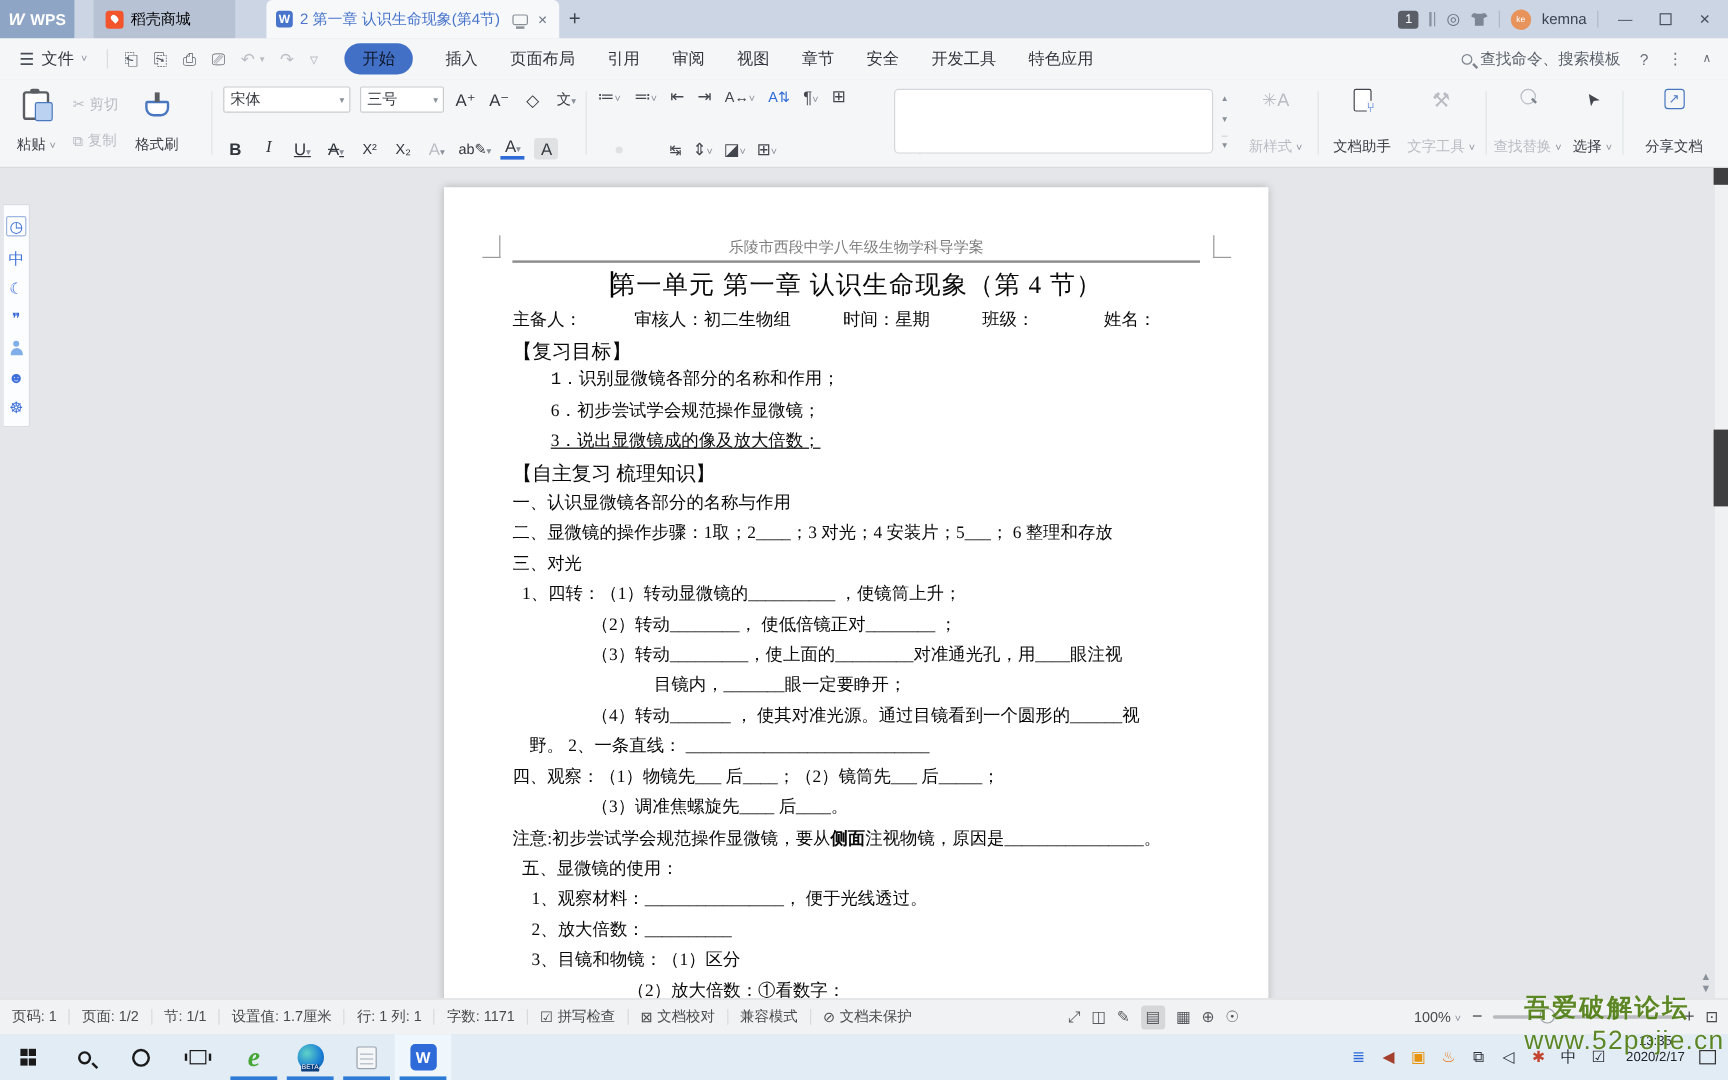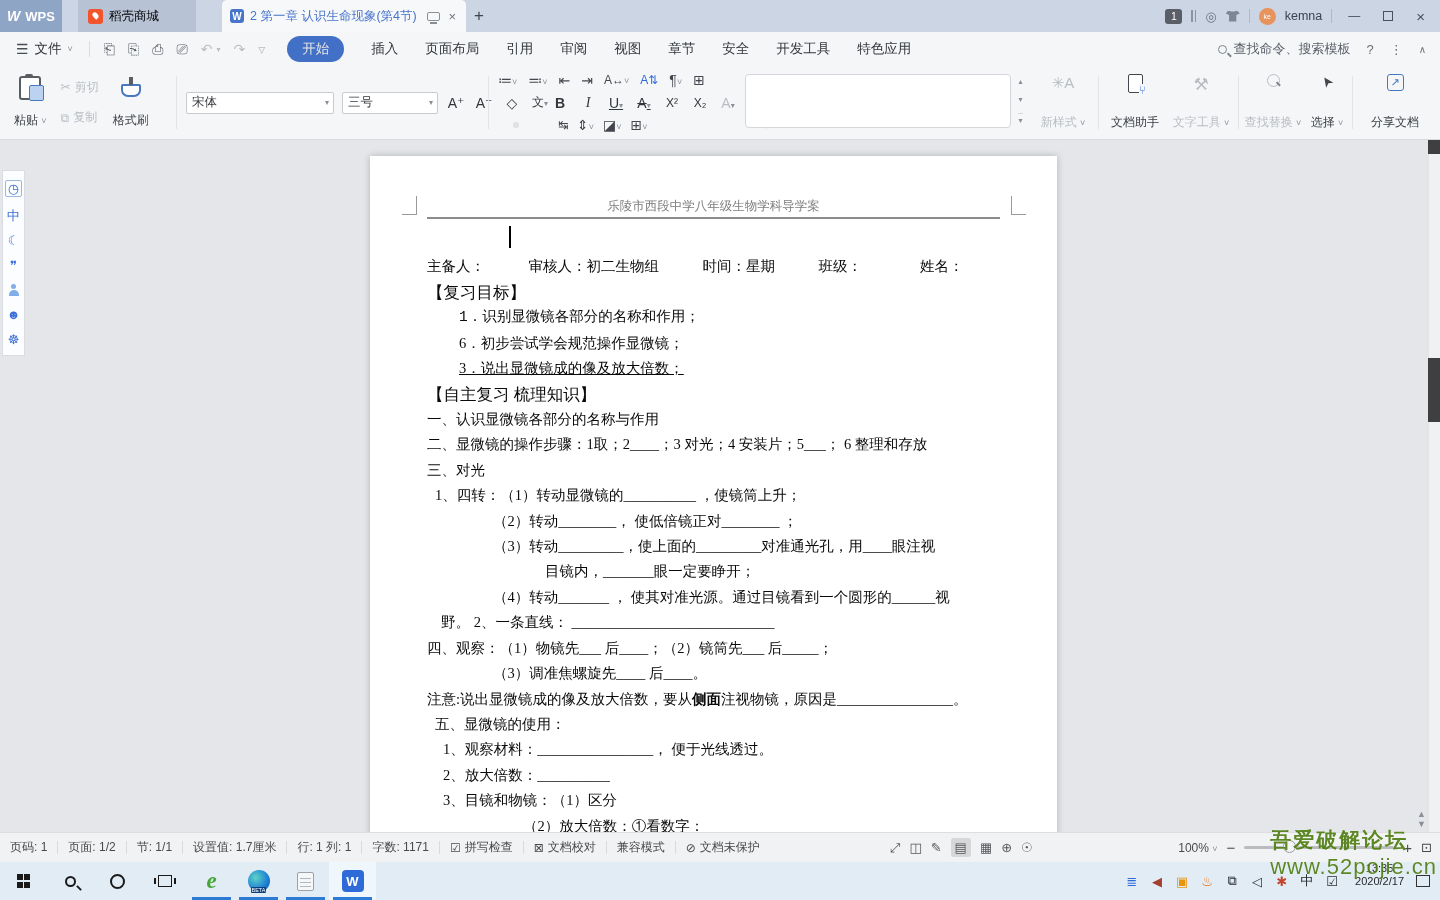--- a/index.html
+++ b/index.html
@@ -35,21 +35,21 @@
   .menubar{position:absolute;top:32px;left:0;right:0;height:34px;background:#F5F6F8;display:flex;align-items:center}
   .file-btn{display:flex;align-items:center;gap:6px;padding:0 10px 0 16px;color:#33373d;font-size:13.5px}
   .ham{font-size:14px;color:#4a4f57}
   .caret-d{font-size:9px;color:#8a9099}
   .mdiv{width:1px;height:16px;background:#DADCE0;margin:0 6px}
   .qa{display:flex;align-items:center;gap:13px;padding:0 8px;color:#585e66;font-size:14px}
   .qa .dis{color:#B9BDC3}
   .qa .dd{font-size:8px;color:#B9BDC3;margin-left:-9px}
   .mtabs{display:flex;align-items:center;gap:27px;margin-left:14px;font-size:13.5px;color:#33373d}
   .mtab{cursor:default}
-  .mtab.active{background:#4270C6;color:#e5e5e5;border-radius:13px;padding:4px 15px}
+  .mtab.active{background:#4270C6;color:#0f172a;border-radius:13px;padding:4px 15px}
   .mb-right{margin-left:auto;display:flex;align-items:center;gap:16px;padding-right:14px;color:#6a7078;font-size:13px}
   .mag{width:9px;height:9px;border:1.5px solid #7d838c;border-radius:50%;position:relative;display:inline-block}
   .mag::after{content:"";position:absolute;left:8px;top:8px;width:5px;height:1.5px;background:#7d838c;transform:rotate(45deg)}
   .srch{display:flex;align-items:center;gap:6px;color:#595f68}
 
   
   .ribbon{position:absolute;top:66px;left:0;right:0;height:74px;background:#F5F6F8;border-bottom:1px solid #D8DADD}
   .rg{position:absolute;top:6px;bottom:6px}
   .rdiv{position:absolute;top:10px;bottom:10px;width:1px;background:#E2E4E7}
   .bigbtn{display:flex;flex-direction:column;align-items:center;justify-content:space-between;height:100%;padding:4px 2px;font-size:12px;color:#3c4046}
@@ -242,21 +242,21 @@
           <span>复制</span>
         </div>
     </div>
     <div class="bigbtn">
       <span class="brushi"></span>
       <span>格式刷</span>
     </div>
   </div>
   <div class="rdiv" style="left:176px"></div>
 
-  <div class="rg" style="left:186px;width:296px;display:flex;flex-direction:row;justify-content:space-between">
+  <div class="rg" style="left:186px;width:296px;display:flex;flex-direction:column;justify-content:space-between">
     <div class="fr1">
       <div class="selbox" style="width:148px">
           <span>宋体</span>
           <span class="dd2">▾</span>
         </div>
       <div class="selbox" style="width:96px">
           <span>三号</span>
           <span class="dd2">▾</span>
         </div>
       <span class="tgl">A⁺</span>
@@ -347,40 +347,41 @@
       <span class="person"></span>
       <span class="sti">☻</span>
       <span class="sti">☸</span>
     </div>
 
   <div class="page">
     <div class="crop-l"></div>
     <div class="crop-r"></div>
     <div class="pg-header">乐陵市西段中学八年级生物学科导学案</div>
     <div class="pg-hline"></div>
+    <div class="pg-title">第一单元 第一章 认识生命现象（第 4 节）</div>
     <div class="caret"></div>
     <div class="pg-meta">主备人：　　　审核人：初二生物组　　　时间：星期　　　班级：　　　　姓名：</div>
     <div class="doc-lines" id="doc-lines">
         <div class="dl sec" style="padding-left: 0px;">【复习目标】</div>
         <div class="dl" style="padding-left: 32px; font-family: Liberation Mono, monospace;">1．识别显微镜各部分的名称和作用；</div>
         <div class="dl" style="padding-left: 32px;">6．初步尝试学会规范操作显微镜；</div>
         <div class="dl" style="padding-left: 32px; text-decoration: underline;">3．说出显微镜成的像及放大倍数；</div>
         <div class="dl sec" style="padding-left: 0px;">【自主复习 梳理知识】</div>
         <div class="dl" style="padding-left: 0px;">一、认识显微镜各部分的名称与作用</div>
         <div class="dl" style="padding-left: 0px;">二、显微镜的操作步骤：1取；2____；3 对光；4 安装片；5___；  6 整理和存放</div>
         <div class="dl" style="padding-left: 0px;">三、对光</div>
         <div class="dl" style="padding-left: 8px;">1、四转：（1）转动显微镜的__________ ，使镜筒上升；</div>
         <div class="dl" style="padding-left: 66px;">（2）转动________，  使低倍镜正对________ ；</div>
         <div class="dl" style="padding-left: 66px;">（3）转动_________，使上面的_________对准通光孔，用____眼注视</div>
         <div class="dl" style="padding-left: 118px;">目镜内，_______眼一定要睁开；</div>
         <div class="dl" style="padding-left: 66px;">（4）转动_______ ，  使其对准光源。通过目镜看到一个圆形的______视</div>
         <div class="dl" style="padding-left: 14px;">野。 2、一条直线：  ____________________________</div>
         <div class="dl" style="padding-left: 0px;">四、观察：（1）物镜先___ 后____；（2）镜筒先___ 后_____；</div>
         <div class="dl" style="padding-left: 66px;">（3）调准焦螺旋先____ 后____。</div>
-        <div class="dl" style="padding-left: 0px;"><span>注意:说出显微镜成的像及放大倍数，要从</span><b>侧面</b><span>注视物镜，原因是________________。</span></div>
+        <div class="dl" style="padding-left: 0px;"><span>注意:初步尝试学会规范操作显微镜，要从</span><b>侧面</b><span>注视物镜，原因是________________。</span></div>
         <div class="dl" style="padding-left: 8px;">五、显微镜的使用：</div>
         <div class="dl" style="padding-left: 16px;">1、观察材料：________________，  便于光线透过。</div>
         <div class="dl" style="padding-left: 16px;">2、放大倍数：__________</div>
         <div class="dl" style="padding-left: 16px;">3、目镜和物镜：（1）区分</div>
         <div class="dl" style="padding-left: 96px;">（2）放大倍数：①看数字：</div>
       </div>
   </div>
 
   <div class="scrollbar">
     <div class="sb-top"></div>

